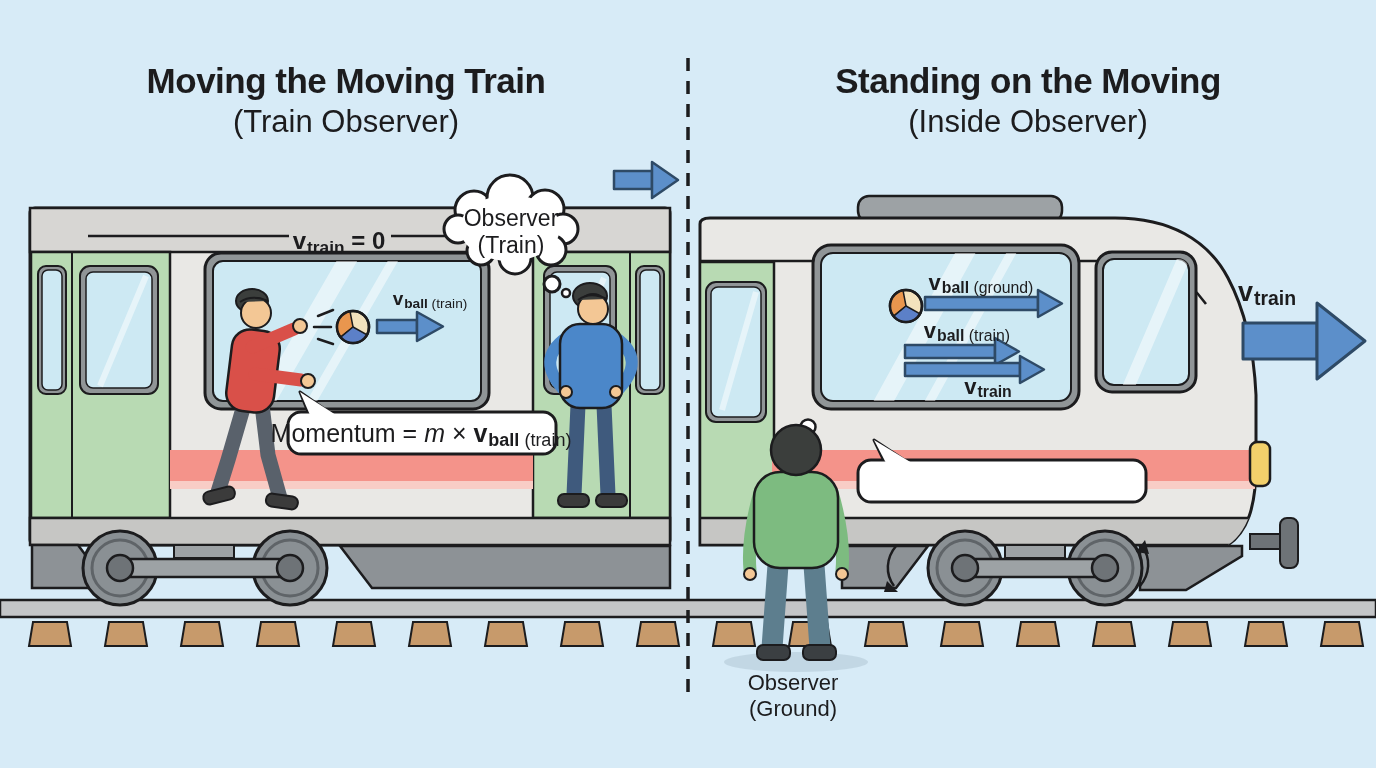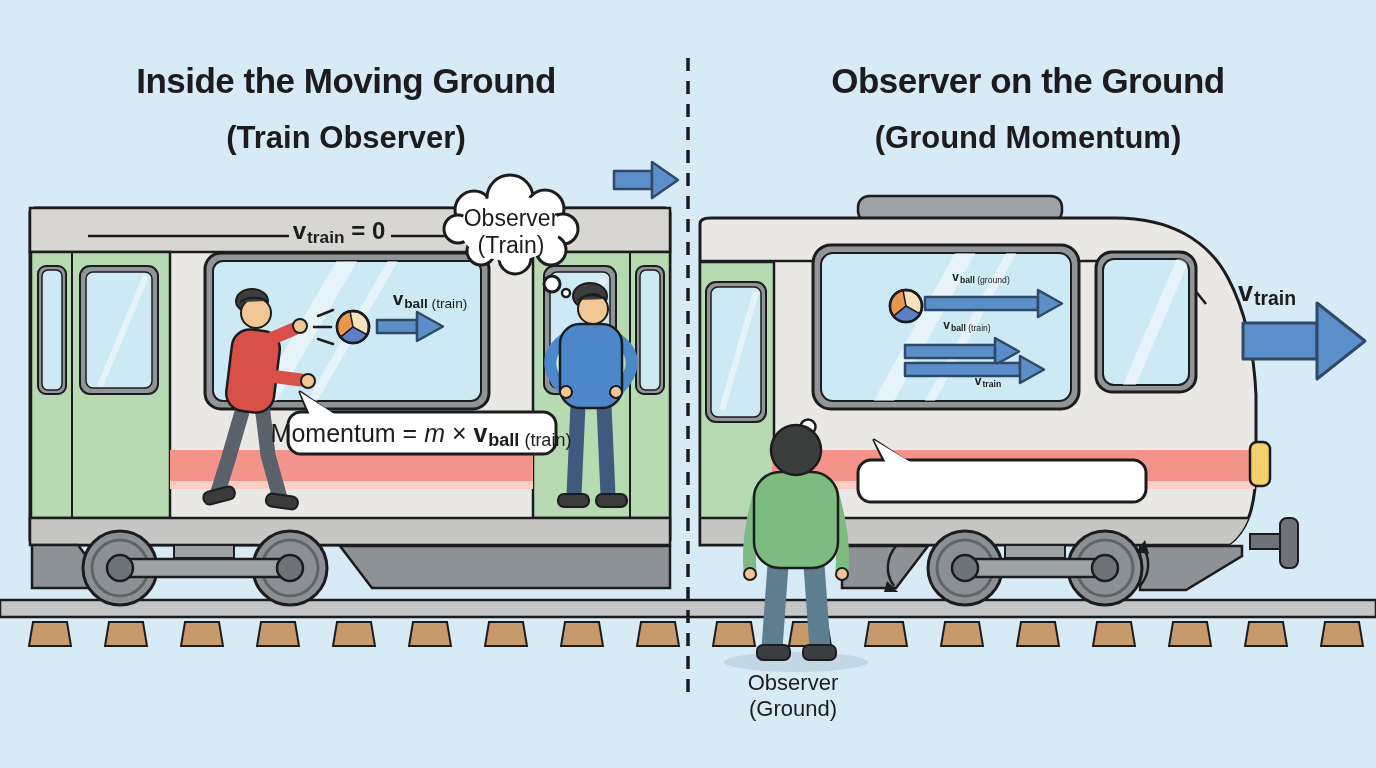--- a/index.html
+++ b/index.html
@@ -13,23 +13,23 @@
   .stage svg{position:absolute;left:0;top:0;}
   .lbl{
     position:absolute;
     transform:translateX(-50%);
     white-space:nowrap;
     color:var(--ink,#1c1c1e);
     z-index:5;
     line-height:1.1;
   }
   .t-main{font-size:35px;font-weight:700;letter-spacing:-0.5px;}
-  .t-sub{font-size:31px;font-weight:700;margin-top:16px;}
+  .t-sub{font-size:31px;font-weight:400;}
   .fs24{font-size:24px;} .fs23{font-size:23px;} .fs22{font-size:22px;}
-  .fs21{font-size:25px;} .fs19{font-size:19px;} .fs18{font-size:12px;text-align:center;}
+  .fs21{font-size:25px;} .fs19{font-size:19px;} .fs18{font-size:22px;text-align:center;}
   .fs27{font-size:27px;font-weight:700;}
   .fx-b{font-weight:700;}
   .fx-i{font-style:italic;}
   .fx-sub{font-size:0.72em;font-weight:700;vertical-align:-0.22em;margin-left:1px;}
   .fx-sub2{font-size:0.72em;font-weight:400;vertical-align:-0.22em;}
 </style>
 </head>
 <body>
 
 <div class="stage">
@@ -293,26 +293,26 @@
     <path d="M760,492 C752,520 748,548 750,570" fill="none" stroke="var(--shirt-green,#7dbb80)" stroke-width="13" stroke-linecap="round"></path>
     <path d="M832,492 C840,520 844,548 842,570" fill="none" stroke="var(--shirt-green,#7dbb80)" stroke-width="13" stroke-linecap="round"></path>
     <circle cx="750" cy="574" r="6" fill="var(--skin,#f3c795)" stroke="var(--ink,#1c1c1e)" stroke-width="2"></circle>
     <circle cx="842" cy="574" r="6" fill="var(--skin,#f3c795)" stroke="var(--ink,#1c1c1e)" stroke-width="2"></circle>
     <rect x="786" y="462" width="20" height="16" fill="var(--skin,#f3c795)" stroke="var(--ink,#1c1c1e)" stroke-width="2"></rect>
     <rect x="754" y="472" width="84" height="96" rx="26" fill="var(--shirt-green,#7dbb80)" stroke="var(--ink,#1c1c1e)" stroke-width="2.5"></rect>
     <circle cx="796" cy="450" r="25" fill="var(--hair-dark,#3b3e3c)" stroke="var(--ink,#1c1c1e)" stroke-width="2.5"></circle>
   </g>
 </svg>
 
-  <div class="lbl t-main" style="left:346px;top:62px">Inside the Moving Ground</div>
+  <div class="lbl t-main" style="left:346px;top:62px">Moving the Moving Train</div>
   <div class="lbl t-sub" style="left:346px;top:105px">(Train Observer)</div>
-  <div class="lbl t-main" style="left:1028px;top:62px">Observer on the Ground</div>
-  <div class="lbl t-sub" style="left:1028px;top:105px">(Ground Momentum)</div>
-
-  <div class="lbl fs24" style="left:339px;top:218px"><span class="fx-b">v</span><span class="fx-sub">train</span><span class="fx-b"> = 0</span></div>
+  <div class="lbl t-main" style="left:1028px;top:62px">Standing on the Moving</div>
+  <div class="lbl t-sub" style="left:1028px;top:105px">(Inside Observer)</div>
+
+  <div class="lbl fs24" style="left:339px;top:228px"><span class="fx-b">v</span><span class="fx-sub">train</span><span class="fx-b"> = 0</span></div>
   <div class="lbl fs23" style="left:511px;top:206px">Observer</div>
   <div class="lbl fs23" style="left:511px;top:233px">(Train)</div>
   <div class="lbl fs19" style="left:430px;top:289px"><span class="fx-b">v</span><span class="fx-sub">ball</span><span class="fx-sub2"> (train)</span></div>
   <div class="lbl fs21" style="left:421px;top:420px"><span>Momentum = </span><span class="fx-i">m</span><span> × </span><span class="fx-b">v</span><span class="fx-sub">ball</span><span class="fx-sub2"> (train)</span></div>
 
   <div class="lbl fs18" style="left:981px;top:271px"><span class="fx-b">v</span><span class="fx-sub">ball</span><span class="fx-sub2"> (ground)</span></div>
   <div class="lbl fs18" style="left:967px;top:319px"><span class="fx-b">v</span><span class="fx-sub">ball</span><span class="fx-sub2"> (train)</span></div>
   <div class="lbl fs18" style="left:988px;top:375px"><span class="fx-b">v</span><span class="fx-sub">train</span></div>
   <div class="lbl fs27" style="left:1267px;top:278px"><span class="fx-b">v</span><span class="fx-sub">train</span></div>
   <div class="lbl fs22" style="left:793px;top:671px">Observer</div>

